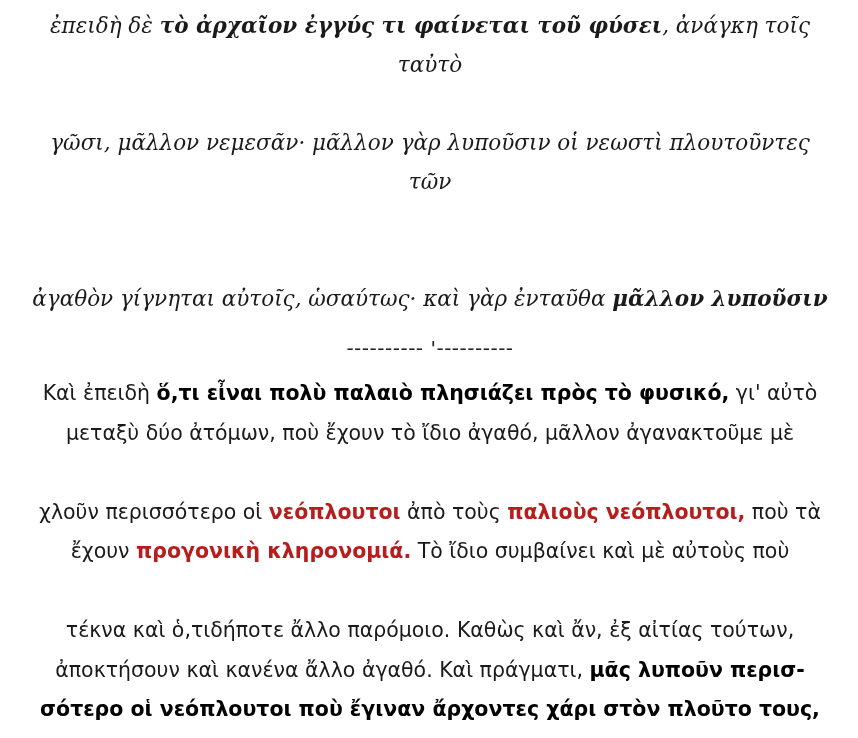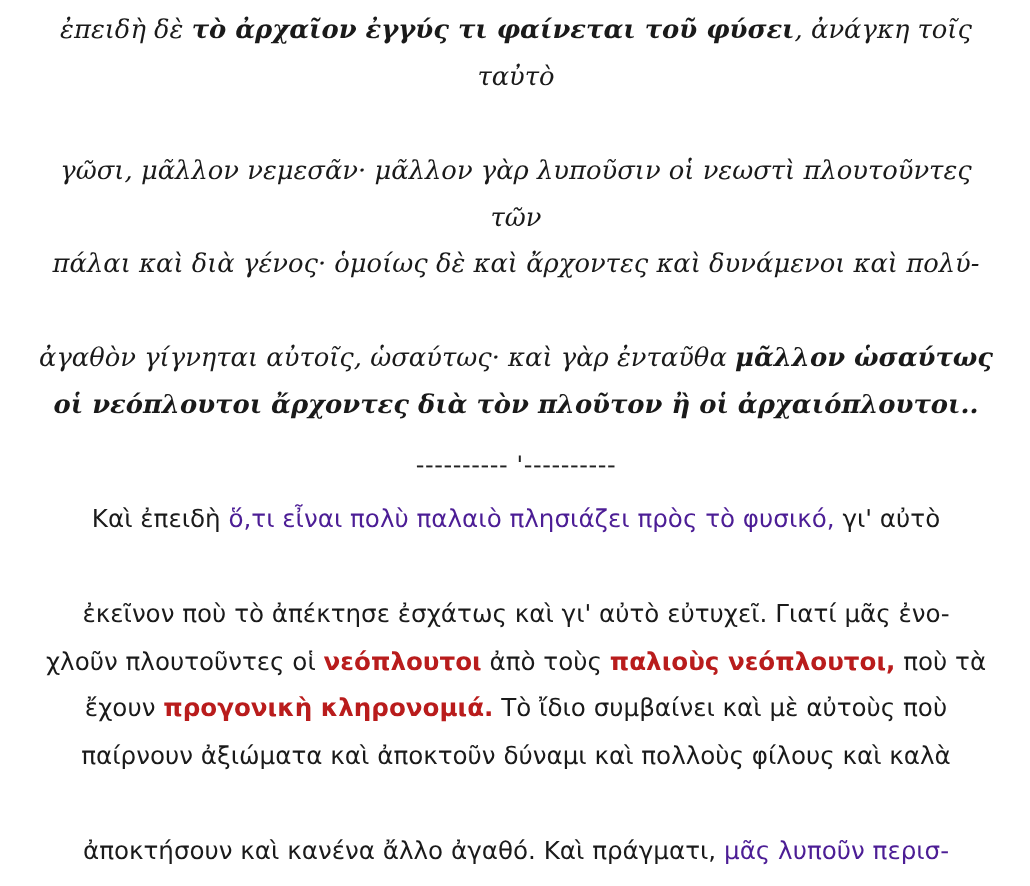--- a/index.html
+++ b/index.html
@@ -52,22 +52,22 @@
     font-family: "DejaVu Sans", "Liberation Sans", sans-serif;
   }
   .greek-modern {
     font-family: "DejaVu Sans", "Liberation Sans", sans-serif;
     font-style: normal;
     color: #1a1a1a;
     font-size: 20.5px;
     line-height: 39.5px;
   }
   .hl {
-    color: #4c1d95;
-    font-weight: normal;
+    color: #000000;
+    font-weight: bold;
   }
   .bold {
     font-weight: bold;
     color: #b91c1c;
   }
   .blk1 {
     margin-top: 2px;
   }
   .blk2 {
     margin-top: 0px;
@@ -76,33 +76,32 @@
 </head>
 <body>
 
 <div class="page">
   <div class="left-rail"></div>
 
   <div class="para greek-ancient blk1">
     <span>ἐπειδὴ δὲ </span><b>τὸ ἀρχαῖον ἐγγύς τι φαίνεται τοῦ φύσει</b><span>, ἀνάγκη τοῖς ταὐτὸ</span><br>
     <br>
     <span>γῶσι, μᾶλλον νεμεσᾶν· μᾶλλον γὰρ λυποῦσιν οἱ νεωστὶ πλουτοῦντες τῶν</span><br>
-    <span>πάλαι καὶ διὰ γένος· ὁμοίως δὲ καὶ ἄρχοντες καὶ δυνάμενοι καὶ πολύ-</span><br>
     <br>
-    <span>ἀγαθὸν γίγνηται αὐτοῖς, ὡσαύτως· καὶ γὰρ ἐνταῦθα </span><b>μᾶλλον ὡσαύτως</b><br>
-    <b>οἱ νεόπλουτοι ἄρχοντες διὰ τὸν πλοῦτον ἢ οἱ ἀρχαιόπλουτοι..</b>
+    <br>
+    <span>ἀγαθὸν γίγνηται αὐτοῖς, ὡσαύτως· καὶ γὰρ ἐνταῦθα </span><b>μᾶλλον λυποῦσιν</b><br>
   </div>
 
   <div class="divider">---------- '----------</div>
 
   <div class="para greek-modern blk2">
     <span>Καὶ ἐπειδὴ </span><span class="hl">ὅ,τι εἶναι πολὺ παλαιὸ πλησιάζει πρὸς τὸ φυσικό,</span><span> γι' αὐτὸ</span><br>
+    <span>μεταξὺ δύο ἀτόμων, ποὺ ἔχουν τὸ ἴδιο ἀγαθό, μᾶλλον ἀγανακτοῦμε μὲ</span><br>
     <br>
-    <span>ἐκεῖνον ποὺ τὸ ἀπέκτησε ἐσχάτως καὶ γι' αὐτὸ εὐτυχεῖ. Γιατί μᾶς ἐνο-</span><br>
-    <span>χλοῦν πλουτοῦντες οἱ </span><span class="bold">νεόπλουτοι</span><span> ἀπὸ τοὺς </span><span class="bold">παλιοὺς νεόπλουτοι,</span><span> ποὺ τὰ</span><br>
+    <span>χλοῦν περισσότερο οἱ </span><span class="bold">νεόπλουτοι</span><span> ἀπὸ τοὺς </span><span class="bold">παλιοὺς νεόπλουτοι,</span><span> ποὺ τὰ</span><br>
     <span>ἔχουν </span><span class="bold">προγονικὴ κληρονομιά.</span><span>  Τὸ ἴδιο συμβαίνει καὶ μὲ αὐτοὺς ποὺ</span><br>
-    <span>παίρνουν ἀξιώματα καὶ ἀποκτοῦν δύναμι καὶ πολλοὺς φίλους καὶ καλὰ</span><br>
     <br>
+    <span>τέκνα καὶ ὁ,τιδήποτε ἄλλο παρόμοιο.  Καθὼς καὶ ἄν,  ἐξ αἰτίας τούτων,</span><br>
     <span>ἀποκτήσουν καὶ κανένα ἄλλο ἀγαθό. Καὶ πράγματι, </span><span class="hl">μᾶς λυποῦν περισ-</span><br>
     <span class="hl">σότερο οἱ νεόπλουτοι ποὺ ἔγιναν ἄρχοντες χάρι στὸν πλοῦτο τους,</span><br>
     
   </div>
 </div>
 
 </body></html>

